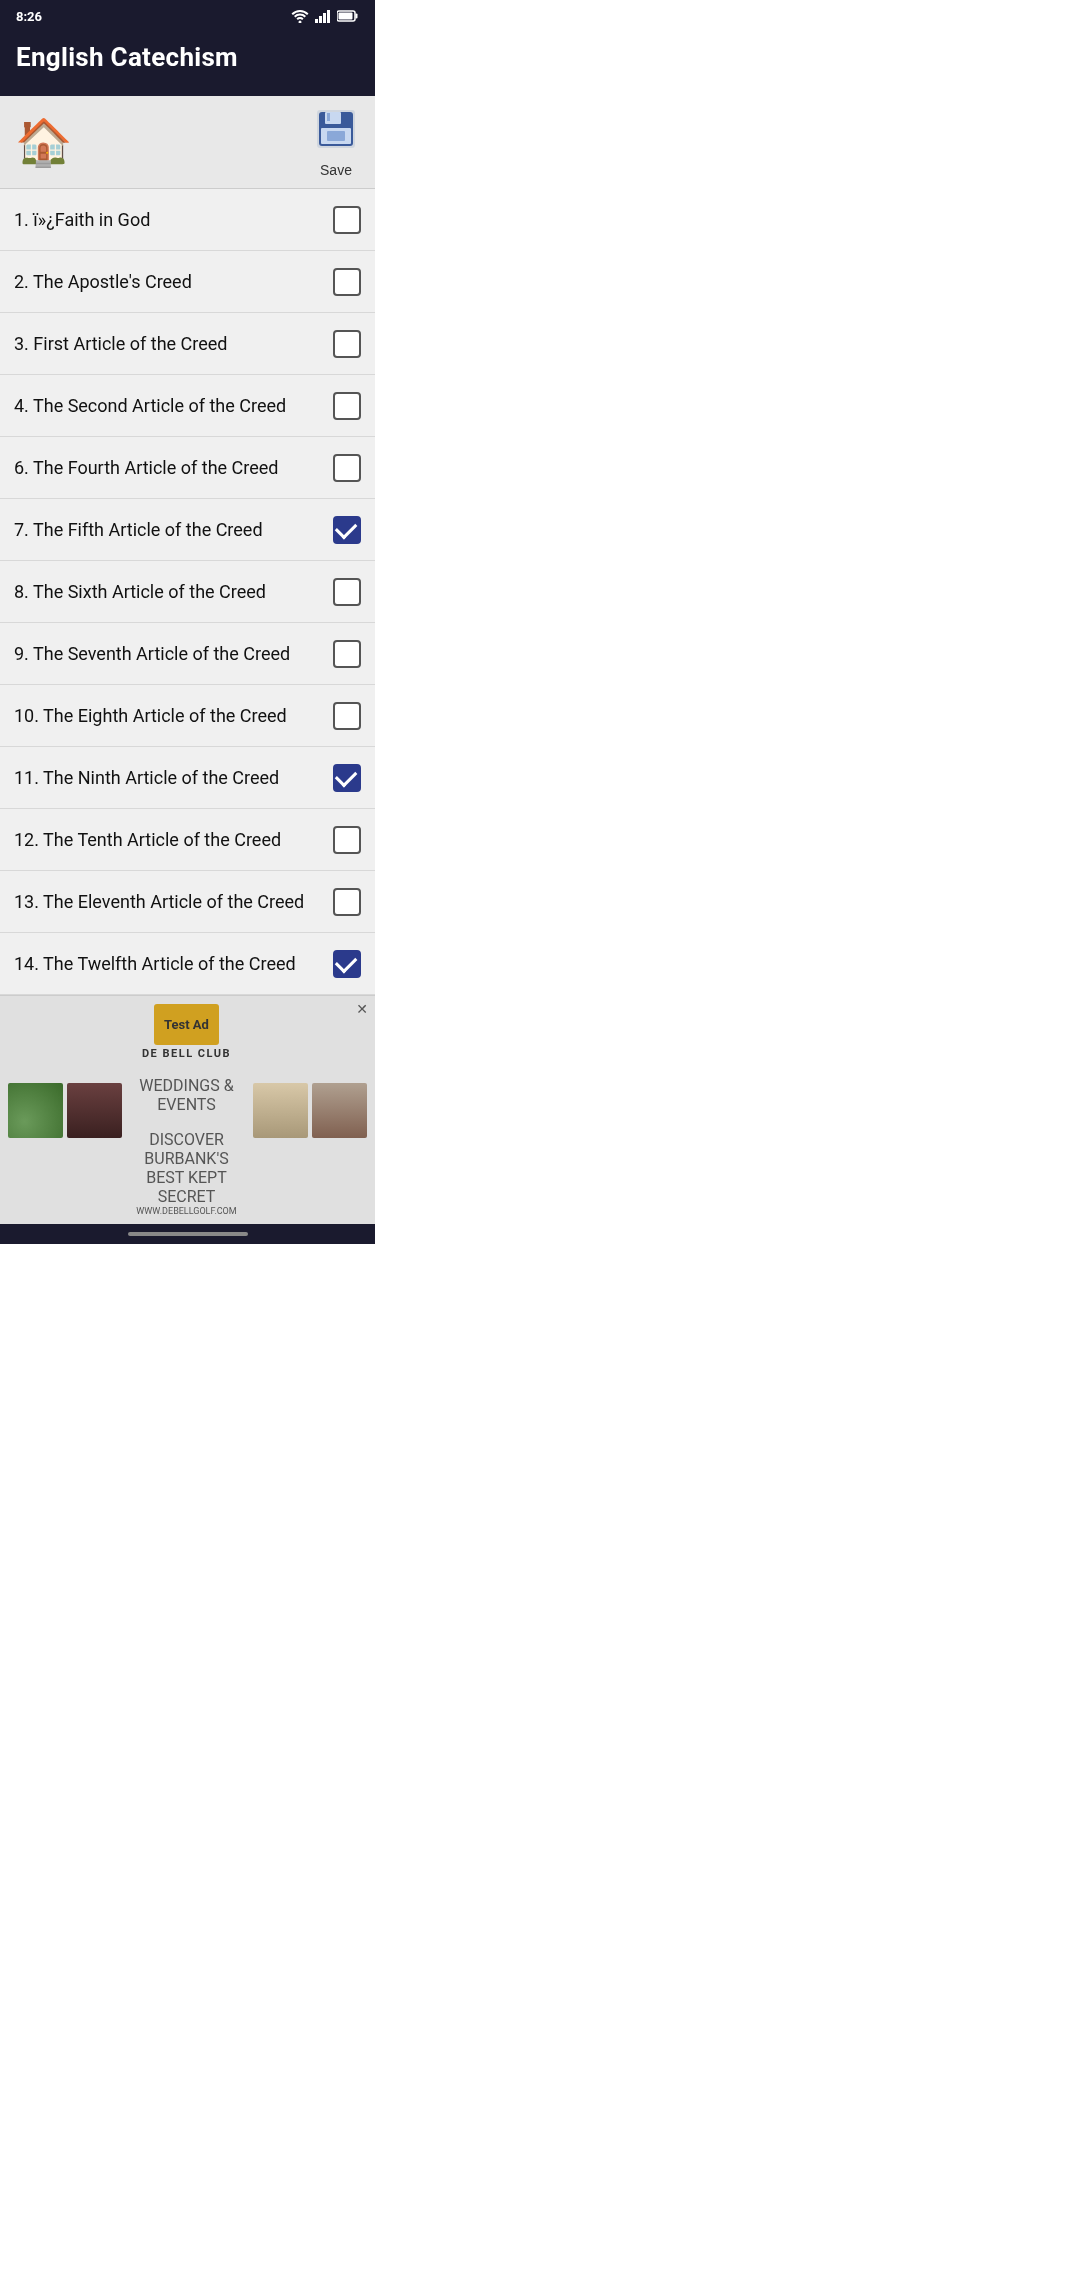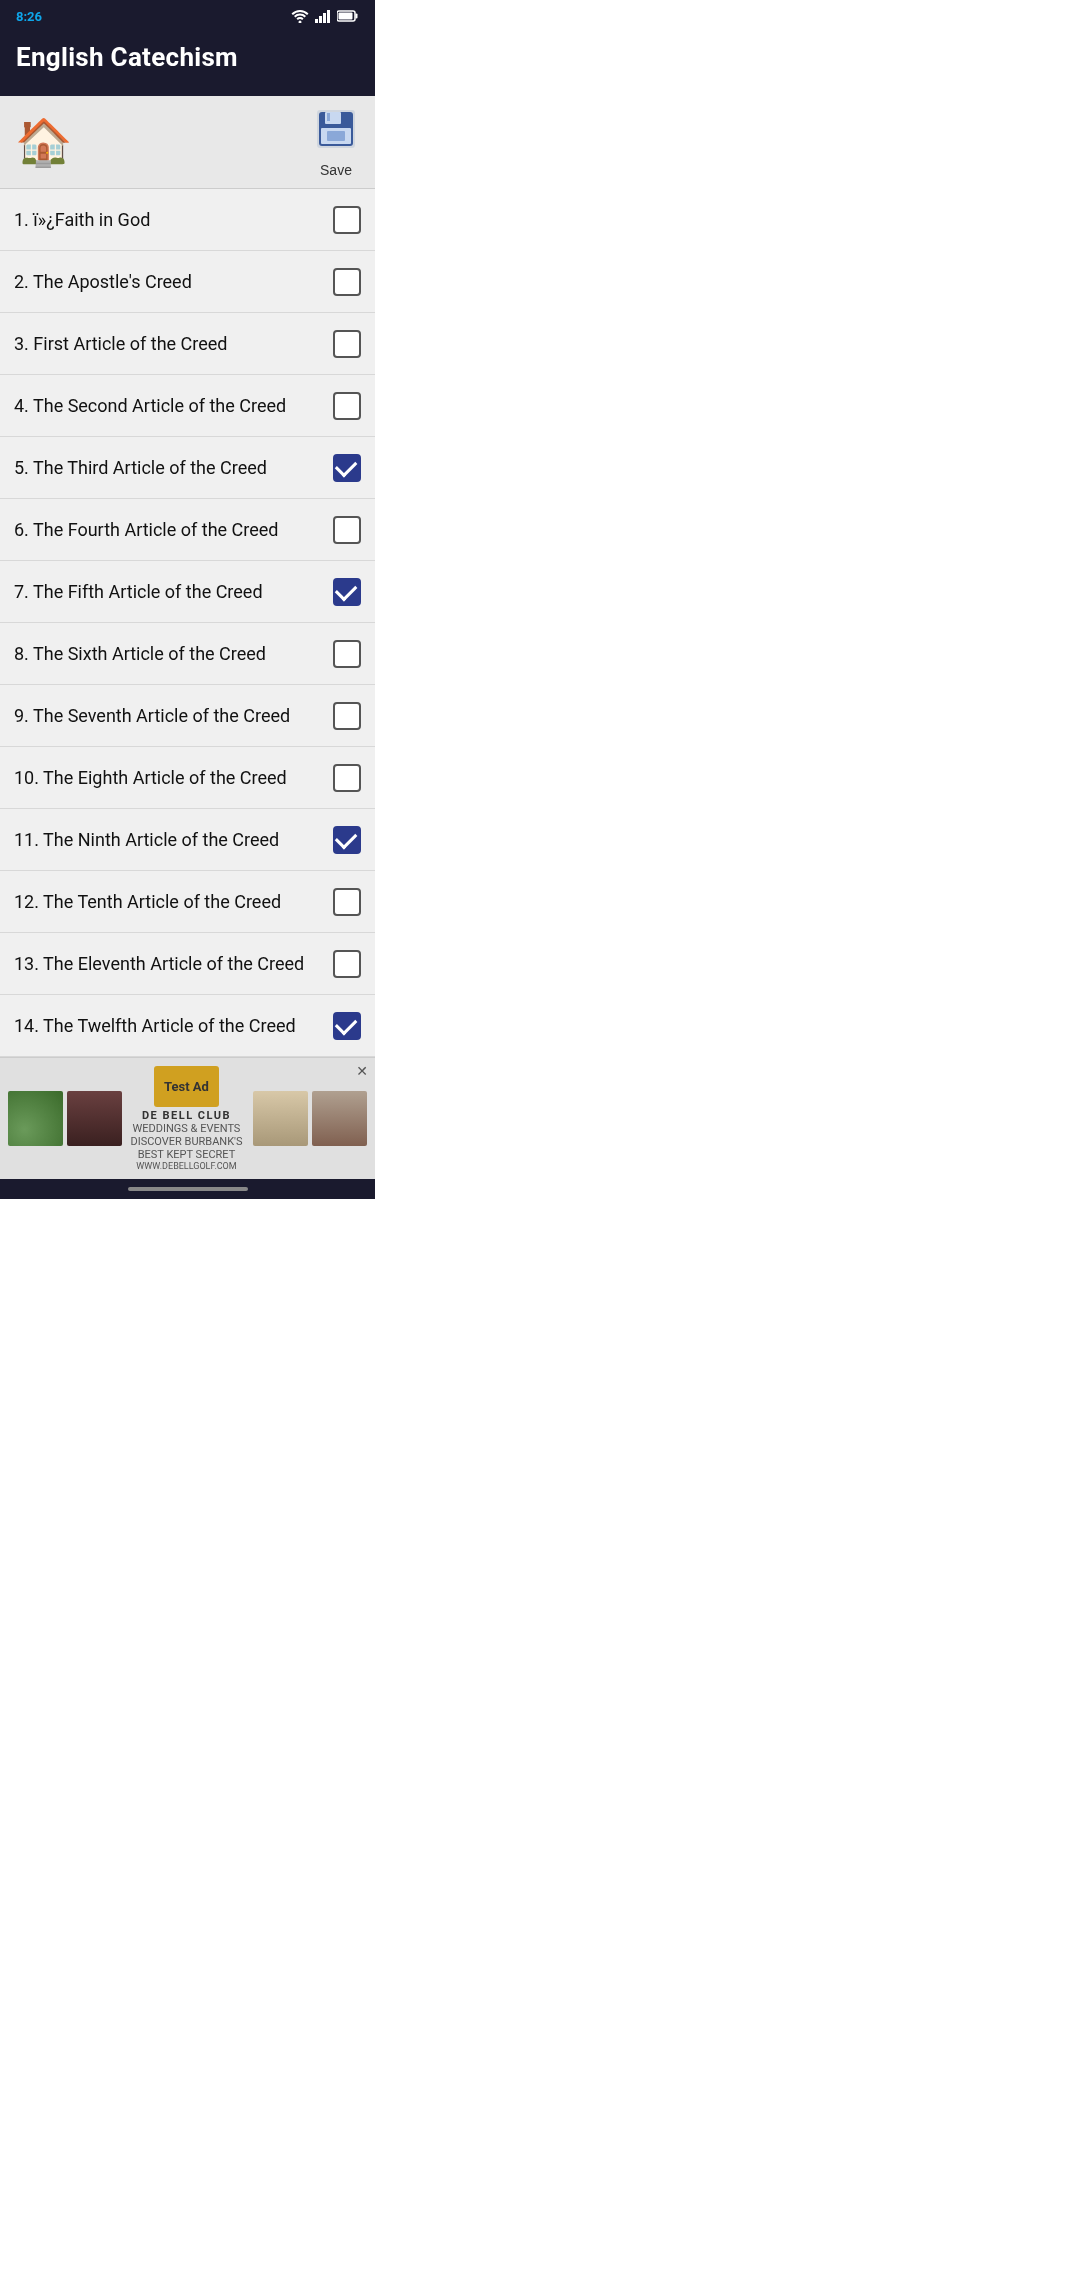--- a/index.html
+++ b/index.html
@@ -12,21 +12,21 @@
     body {
       width: 375px;
       min-height: 100vh;
       font-family: -apple-system, BlinkMacSystemFont, 'Segoe UI', Roboto, sans-serif;
       background: #fff;
       overflow-x: hidden;
     }
 
     .status-bar {
       background: #1a1a2e;
-      color: #0ea5e9;
+      color: #ffffff;
       display: flex;
       justify-content: space-between;
       align-items: center;
       padding: 6px 16px;
       font-size: 13px;
       font-weight: 600;
       height: 32px;
     }
 
     .status-bar-left {
@@ -198,22 +198,23 @@
     }
 
     .ad-brand {
       font-size: 11px;
       font-weight: 700;
       color: #333;
       letter-spacing: 1.5px;
     }
 
     .ad-subtitle {
-      font-size: 11px;
+      font-size: 16px;
       color: #555;
+      margin-top: 16px;
     }
 
     .ad-url {
       font-size: 9px;
       color: #555;
     }
 
     .ad-img-right {
       width: 55px;
       height: 55px;
@@ -322,24 +323,20 @@
     </div>
     <div class="list-item">
       <span class="list-item-text">3. First Article of the Creed</span>
       <div class="checkbox"></div>
     </div>
     <div class="list-item">
       <span class="list-item-text">4. The Second Article of the Creed</span>
       <div class="checkbox"></div>
     </div>
     <div class="list-item">
-      <span class="list-item-text">5. The Third Article of the Creed</span>
-      <div class="checkbox checked"></div>
-    </div>
-    <div class="list-item">
       <span class="list-item-text">6. The Fourth Article of the Creed</span>
       <div class="checkbox"></div>
     </div>
     <div class="list-item">
       <span class="list-item-text">7. The Fifth Article of the Creed</span>
       <div class="checkbox checked"></div>
     </div>
     <div class="list-item">
       <span class="list-item-text">8. The Sixth Article of the Creed</span>
       <div class="checkbox"></div>

